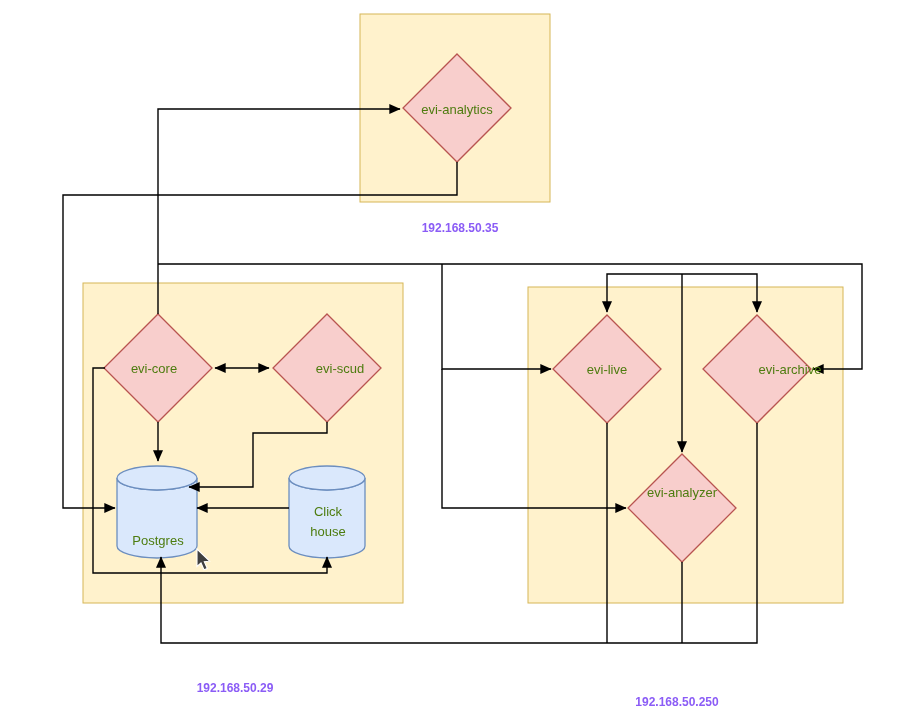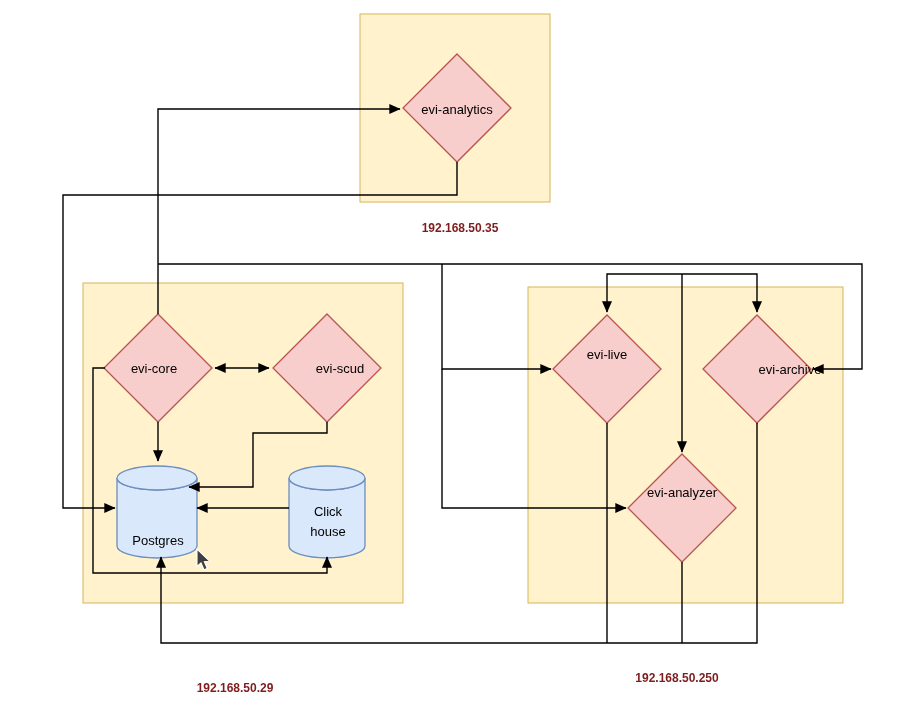--- a/index.html
+++ b/index.html
@@ -1,23 +1,23 @@
 <!DOCTYPE html>
 <html><head>
 <meta charset="utf-8">
 <style>
   html,body{margin:0;padding:0;background:#fff;}
   .canvas{position:relative;width:906px;height:711px;background:#ffffff;overflow:hidden;
           font-family:"Liberation Sans", sans-serif;}
   .canvas svg{position:absolute;left:0;top:0;}
-  .lbl{position:absolute;transform:translate(-50%,-50%);font-size:13px;color:#000000;
+  .lbl{position:absolute;transform:translate(-50%,-50%);font-size:13px;color:#4d7c0f;
        white-space:nowrap;text-align:center;pointer-events:none;}
   .lbl.wrap{white-space:normal;width:62px;line-height:20px;}
   .ip{position:absolute;transform:translate(-50%,-50%);font-size:12px;font-weight:700;
-      color:#7f1d1d;white-space:nowrap;pointer-events:none;}
+      color:#8b5cf6;white-space:nowrap;pointer-events:none;}
   .edge{fill:none;stroke:#000;stroke-width:1.4;}
   .group-box{fill:#FFF2CC;stroke:#D6B656;stroke-width:1;}
   .diamond{fill:#F8CECC;stroke:#B85450;stroke-width:1.3;}
   .cyl{fill:#DAE8FC;stroke:#6C8EBF;stroke-width:1.3;}
 </style>
 </head>
 <body>
 
 <div class="canvas">
   <svg width="906" height="711" viewBox="0 0 906 711">
@@ -72,22 +72,22 @@
         <polyline points="607,312 607,274 757,274 757,312" class="edge" marker-end="url(#arrow)" marker-start="url(#arrowrev)"></polyline>
         <polyline points="682,274 682,452" class="edge" marker-end="url(#arrow)"></polyline>
       </g>
 
     <path d="M197,549 L197,566.5 L201,563 L204,569.8 L207.2,568.4 L204.3,561.8 L209.6,561.2 Z" fill="#3f3f3f" stroke="#ffffff" stroke-width="1.1"></path>
   </svg>
 
   <div class="lbl" style="left:457px;top:109px">evi-analytics</div>
   <div class="lbl" style="left:154px;top:368px">evi-core</div>
   <div class="lbl" style="left:340px;top:368px">evi-scud</div>
-  <div class="lbl" style="left:607px;top:354px">evi-live</div>
+  <div class="lbl" style="left:607px;top:369px">evi-live</div>
   <div class="lbl" style="left:790px;top:369px">evi-archive</div>
   <div class="lbl" style="left:682px;top:492px">evi-analyzer</div>
   <div class="lbl" style="left:158px;top:540px">Postgres</div>
   <div class="lbl wrap" style="left:328px;top:522px">Click house</div>
 
   <div class="ip" style="left:460px;top:228px">192.168.50.35</div>
   <div class="ip" style="left:235px;top:688px">192.168.50.29</div>
-  <div class="ip" style="left:677px;top:678px">192.168.50.250</div>
+  <div class="ip" style="left:677px;top:702px">192.168.50.250</div>
 </div>
 
 </body></html>

